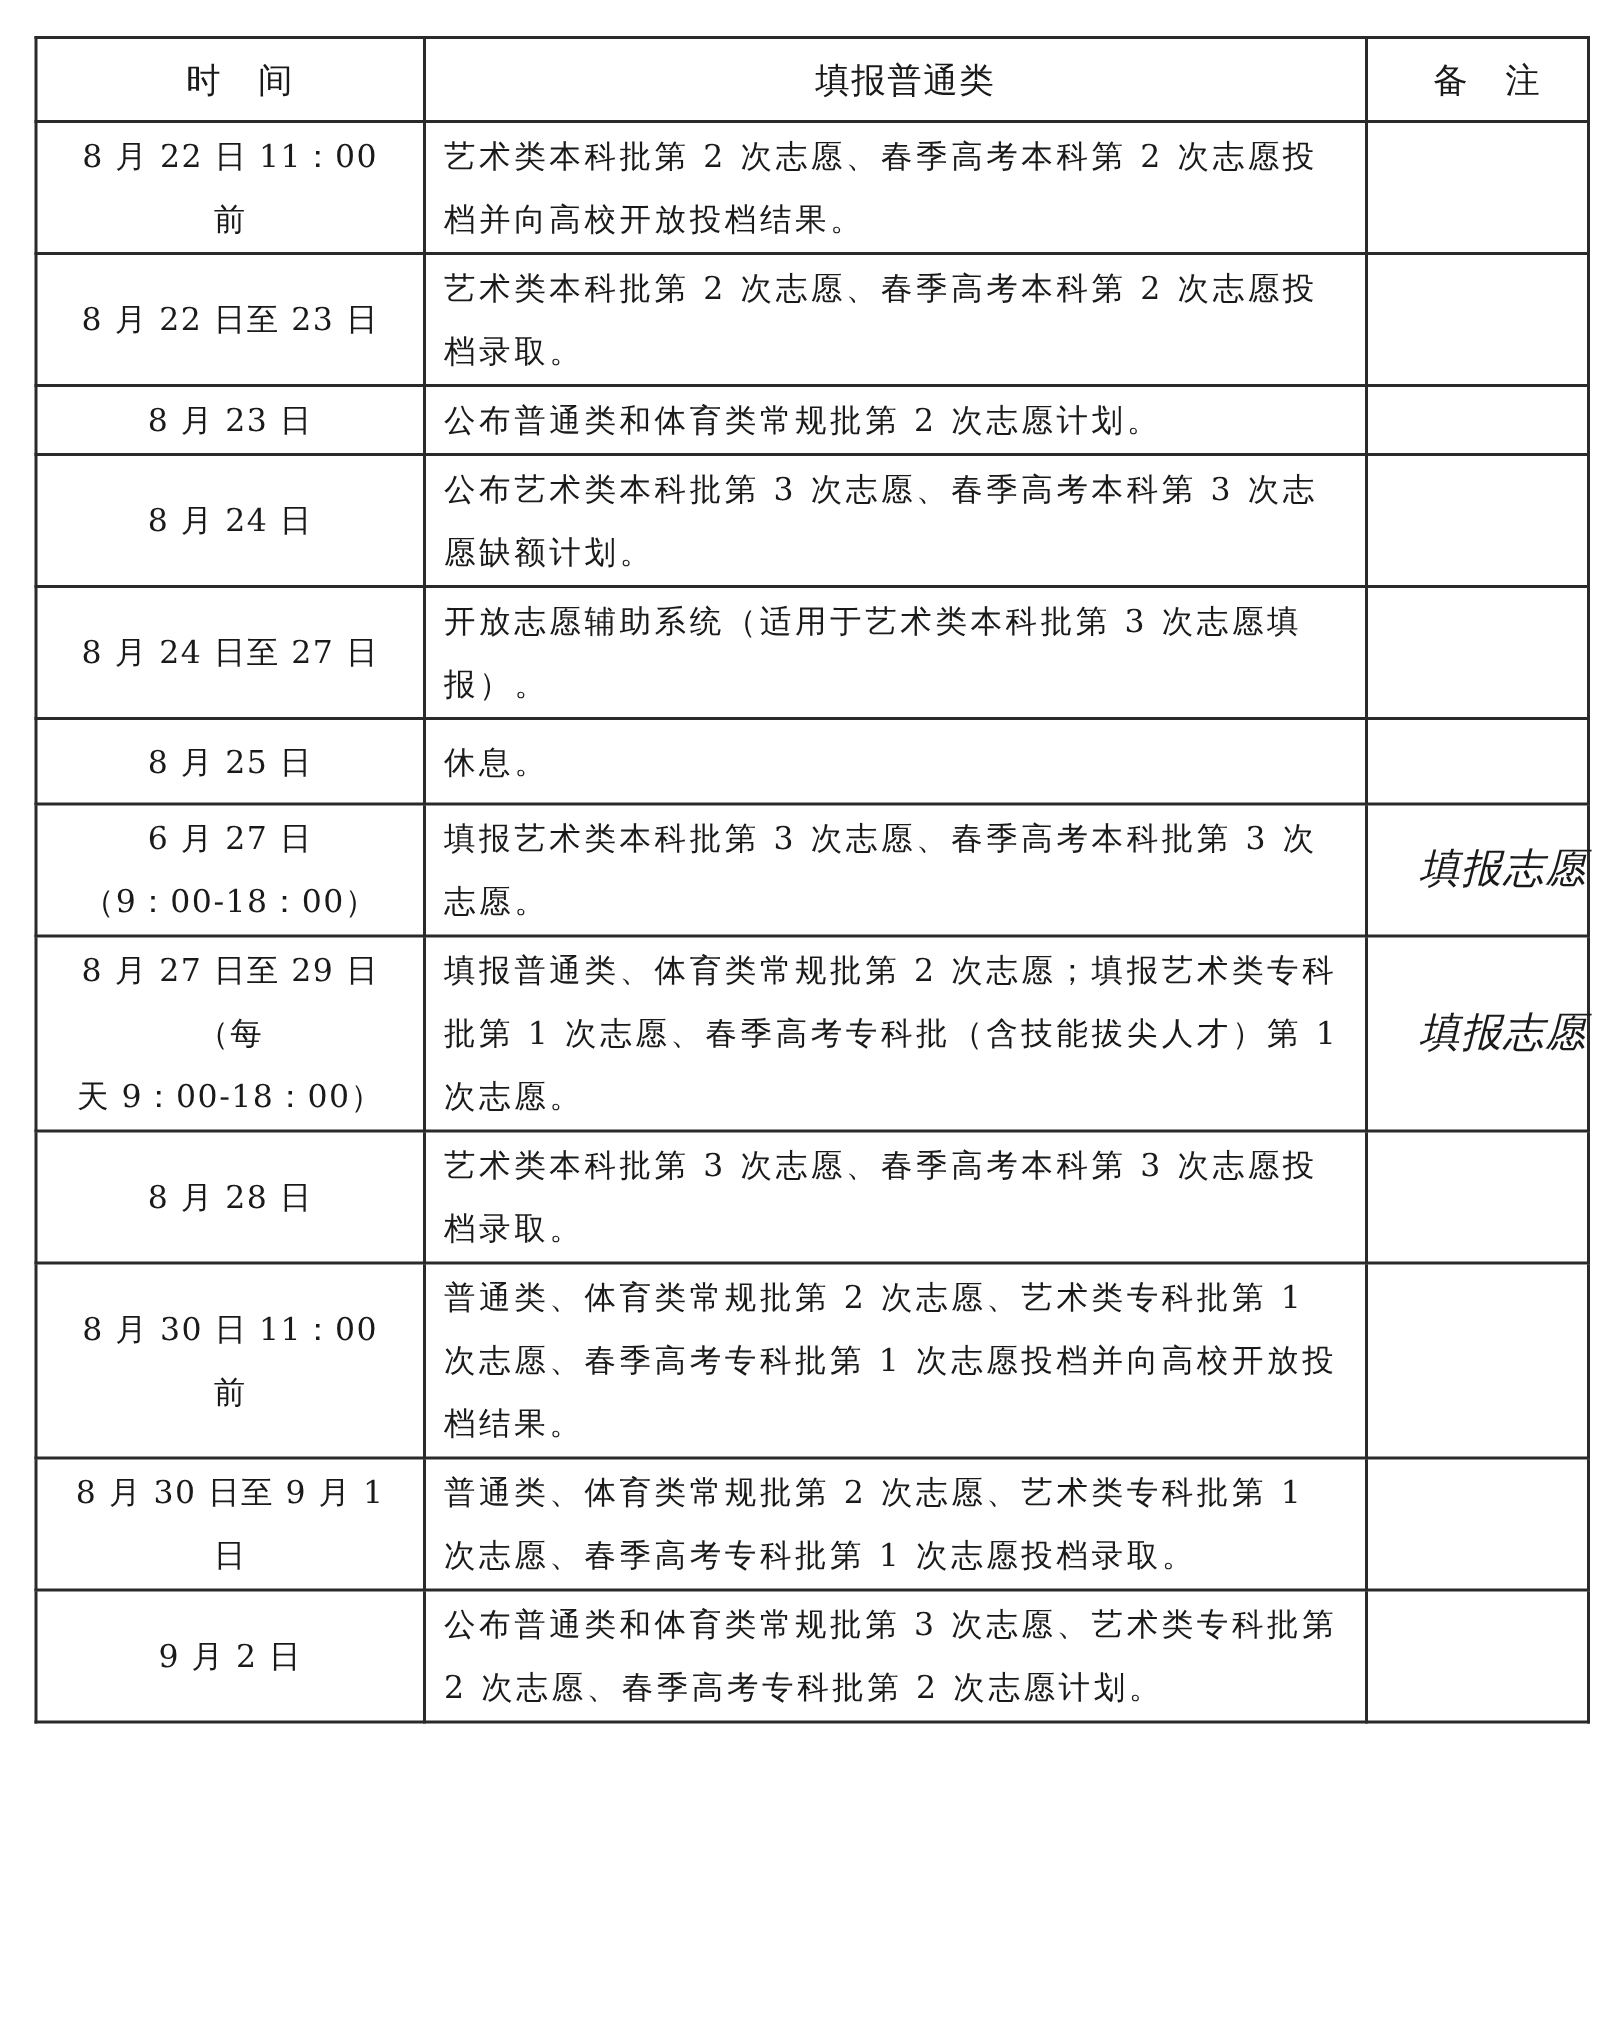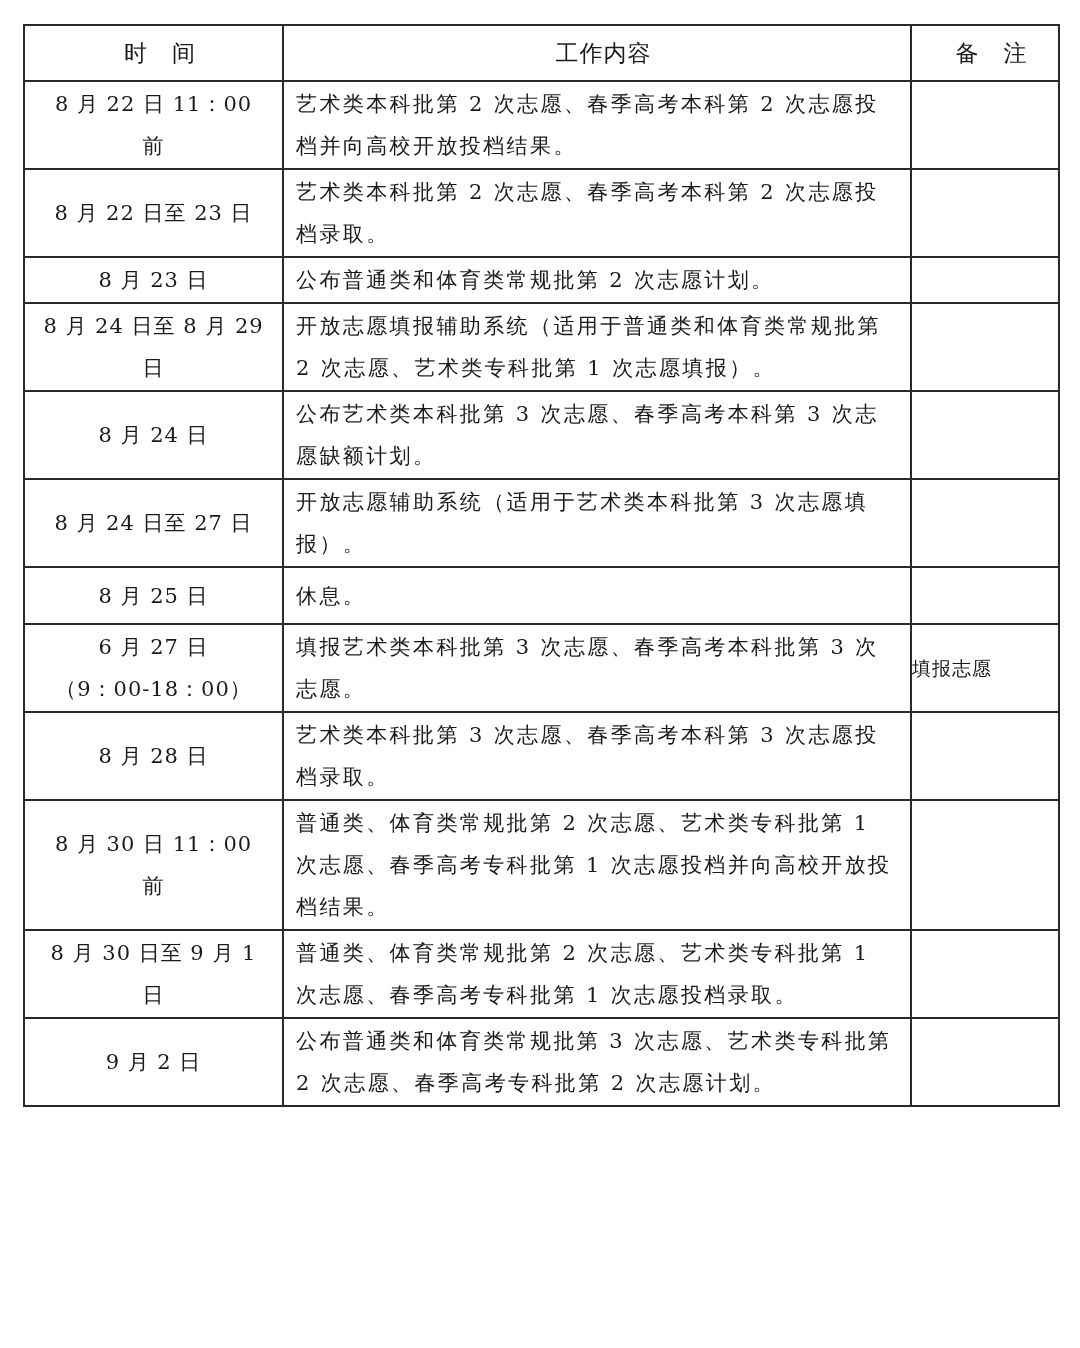--- a/index.html
+++ b/index.html
@@ -54,61 +54,57 @@
     border-radius: 15px;
   }
   .schedule-table td.content {
     text-align: left;
     font-size: 21px;
     line-height: 42px;
     padding: 1px 10px 1px 12px;
     letter-spacing: 2.4px;
   }
   .schedule-table td.note {
-    text-align: left;
-    font-size: 19px;
+    text-align: right;
+    font-size: 27px;
     line-height: 42px;
     letter-spacing: 1px;
+    font-style: italic;
   }
 </style>
 </head>
 <body>
 
 <table class="schedule-table">
   <colgroup>
     <col class="c-time">
     <col class="c-content">
     <col class="c-note">
   </colgroup>
   <thead>
     <tr>
       <th class="h-time">时　间</th>
-      <th class="h-content">工作内容</th>
+      <th class="h-content">填报普通类</th>
       <th class="h-note">备　注</th>
     </tr>
   </thead>
   <tbody id="table-body">
     <tr style="height:87px">
       <td class="time">8 月 22 日 11：00 前</td>
       <td class="content">艺术类本科批第 2 次志愿、春季高考本科第 2 次志愿投档并向高校开放投档结果。</td>
       <td class="note"></td>
     </tr>
     <tr style="height:87px">
       <td class="time">8 月 22 日至 23 日</td>
       <td class="content">艺术类本科批第 2 次志愿、春季高考本科第 2 次志愿投档录取。</td>
       <td class="note"></td>
     </tr>
     <tr style="height:44px">
       <td class="time">8 月 23 日</td>
       <td class="content">公布普通类和体育类常规批第 2 次志愿计划。</td>
-      <td class="note"></td>
-    </tr>
-    <tr style="height:87px">
-      <td class="time">8 月 24 日至 8 月 29 日</td>
-      <td class="content">开放志愿填报辅助系统（适用于普通类和体育类常规批第 2 次志愿、艺术类专科批第 1 次志愿填报）。</td>
       <td class="note"></td>
     </tr>
     <tr style="height:87px">
       <td class="time">8 月 24 日</td>
       <td class="content">公布艺术类本科批第 3 次志愿、春季高考本科第 3 次志愿缺额计划。</td>
       <td class="note"></td>
     </tr>
     <tr style="height:88px">
       <td class="time">8 月 24 日至 27 日</td>
       <td class="content">开放志愿辅助系统（适用于艺术类本科批第 3 次志愿填报）。</td>
@@ -118,20 +114,28 @@
       <td class="time">8 月 25 日</td>
       <td class="content">休息。</td>
       <td class="note"></td>
     </tr>
     <tr style="height:87px">
       <td class="time">
         <div>6 月 27 日</div>
         <div>（9：00-18：00）</div>
       </td>
       <td class="content">填报艺术类本科批第 3 次志愿、春季高考本科批第 3 次志愿。</td>
+      <td class="note">填报志愿</td>
+    </tr>
+    <tr style="height:130px">
+      <td class="time">
+        <div>8 月 27 日至 29 日（每</div>
+        <div>天 9：00-18：00）</div>
+      </td>
+      <td class="content">填报普通类、体育类常规批第 2 次志愿；填报艺术类专科批第 1 次志愿、春季高考专科批（含技能拔尖人才）第 1 次志愿。</td>
       <td class="note">填报志愿</td>
     </tr>
     <tr style="height:87px">
       <td class="time">8 月 28 日</td>
       <td class="content">艺术类本科批第 3 次志愿、春季高考本科第 3 次志愿投档录取。</td>
       <td class="note"></td>
     </tr>
     <tr style="height:130px">
       <td class="time">8 月 30 日 11：00 前</td>
       <td class="content">普通类、体育类常规批第 2 次志愿、艺术类专科批第 1 次志愿、春季高考专科批第 1 次志愿投档并向高校开放投档结果。</td>

